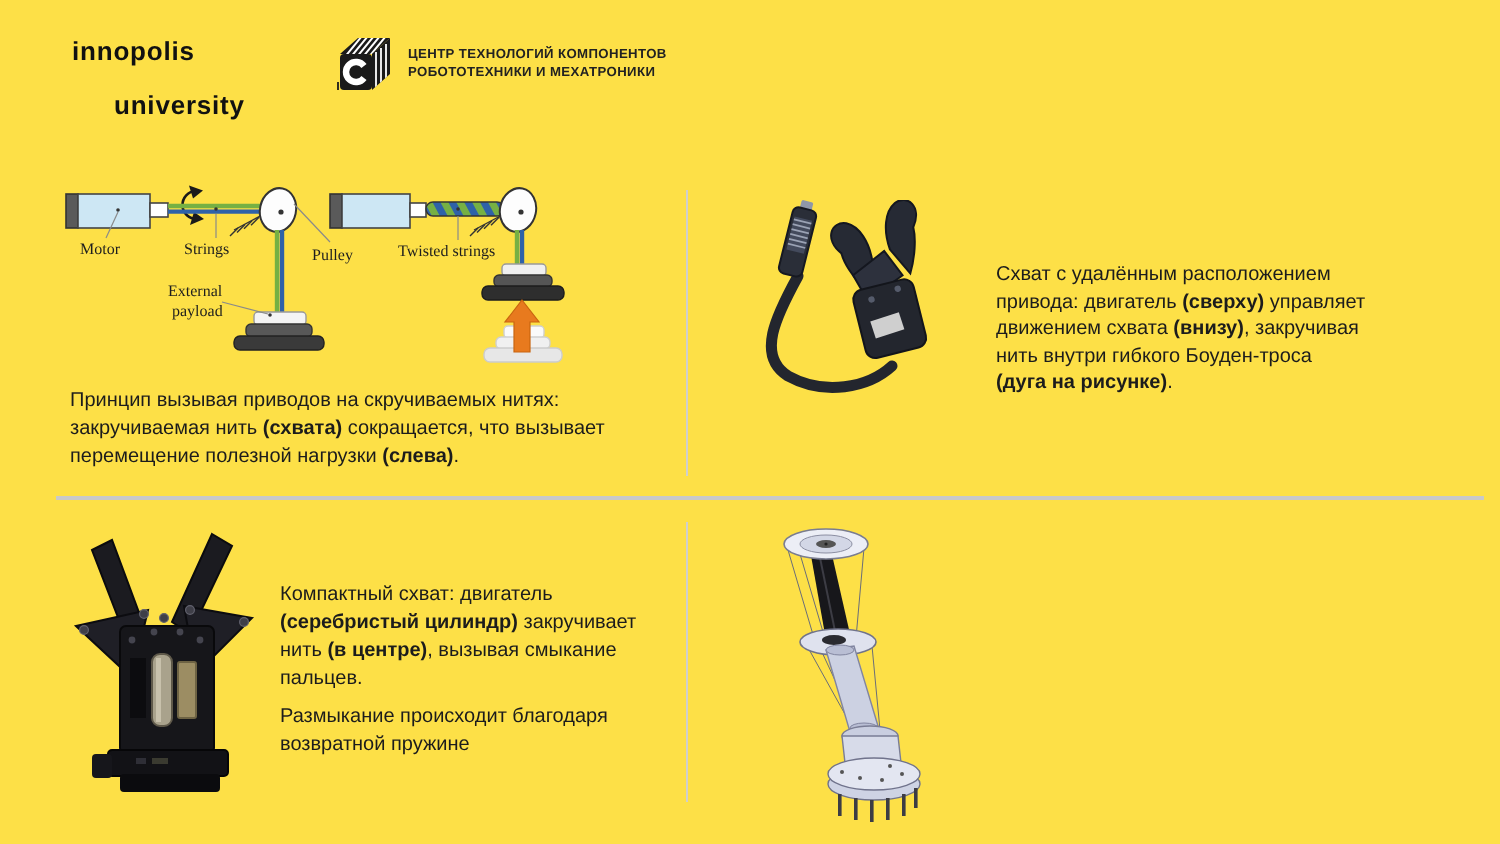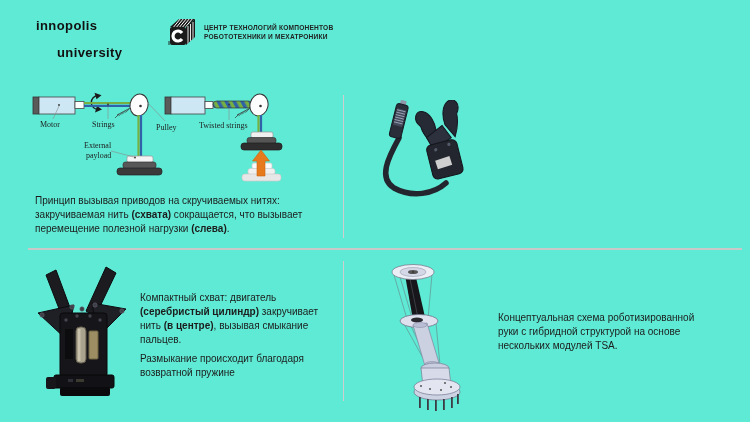--- a/index.html
+++ b/index.html
@@ -1,17 +1,17 @@
 <!DOCTYPE html>
 <html><head>
 <meta charset="utf-8">
 <style>
   html,body{margin:0;padding:0;background:#ffffff;}
   .slide{
-    position:relative;width:750px;height:422px;background:#5eead4;
+    position:relative;width:750px;height:422px;background:#fde047;
     font-family:"Liberation Sans", sans-serif;overflow:hidden;color:#1c1c1c;
   }
   
   .uni-logo{position:absolute;left:36px;top:21px;color:#111;font-weight:800;
     font-size:13px;letter-spacing:.4px;line-height:10px;}
   .uni-logo .l2{margin-left:21px;margin-top:17px;}
   .ctc-logo{position:absolute;left:168px;top:17px;display:flex;align-items:center;gap:7px;}
   .ctc-text{font-size:6.6px;font-weight:700;line-height:8.6px;color:#222;letter-spacing:.2px;}
   
   .vdiv{position:absolute;width:1px;background:#cfcfcf;}
@@ -201,20 +201,25 @@
       <path d="M 57,22 C 50,13 56,5 63,8 C 69,11 72,20 71,30 L 64,42 C 60,35 57,28 57,22 Z" fill="#262a34" stroke="#141720"></path>
       <path d="M 95,18 C 102,9 96,1 89,4 C 83,7 80,16 81,26 L 88,40 C 92,33 95,24 95,18 Z" fill="#262a34" stroke="#141720"></path>
       <polygon points="60,34 78,26 84,40 64,48" fill="#2d313d" stroke="#14171f"></polygon>
       <rect x="57" y="42" width="31" height="35" rx="5" fill="#23262e" stroke="#13151b"></rect>
       <rect x="63" y="58" width="15" height="9" fill="#cfcfcf" transform="rotate(-4 70 62)"></rect>
       <circle cx="66" cy="48" r="1.6" fill="#555b6b"></circle>
         <circle cx="80" cy="46" r="1.6" fill="#555b6b"></circle>
     </g>
   </svg>
 
+  <div class="caption" style="left:498px;top:131px;width:230px;line-height:13.5px;"><span>Схват с удалённым расположением
+привода: двигатель </span><b>(сверху)</b><span> управляет
+движением схвата </span><b>(внизу)</b><span>, закручивая
+нить внутри гибкого Боуден-троса
+</span><b>(дуга на рисунке)</b><span>.</span></div>
 
   <svg class="fig" style="left:32px;top:263px;" width="100" height="140" viewBox="0 0 100 140">
     <polygon points="14,12 24,7 40,50 31,56" fill="#1b1b20" stroke="#0b0b0e"></polygon>
     <polygon points="74,4 84,10 63,54 54,48" fill="#1b1b20" stroke="#0b0b0e"></polygon>
     <polygon points="6,50 42,42 34,76" fill="#1f1f26" stroke="#0c0c10"></polygon>
     <polygon points="94,46 60,40 66,74" fill="#1f1f26" stroke="#0c0c10"></polygon>
     <g fill="#3f3f48" stroke="#62626e" stroke-width="0.6">
       <circle cx="10" cy="52" r="2.2"></circle>
         <circle cx="40" cy="44" r="2.2"></circle>
         <circle cx="35" cy="72" r="2.2"></circle>
@@ -296,17 +301,14 @@
         <rect x="36" y="138" width="1.8" height="11"></rect>
           <rect x="44" y="140" width="1.8" height="11"></rect>
         <rect x="52" y="141" width="1.8" height="11"></rect>
           <rect x="60" y="140" width="1.8" height="11"></rect>
         <rect x="68" y="138" width="1.8" height="11"></rect>
           <rect x="74" y="135" width="1.8" height="10"></rect>
       </g>
     </g>
   </svg>
 
-  <div class="caption" style="left:498px;top:311px;width:230px;"><span>Концептуальная схема роботизированной
-руки с гибридной структурой на основе
-нескольких модулей TSA.</span></div>
 
 </div>
 
 </body></html>

